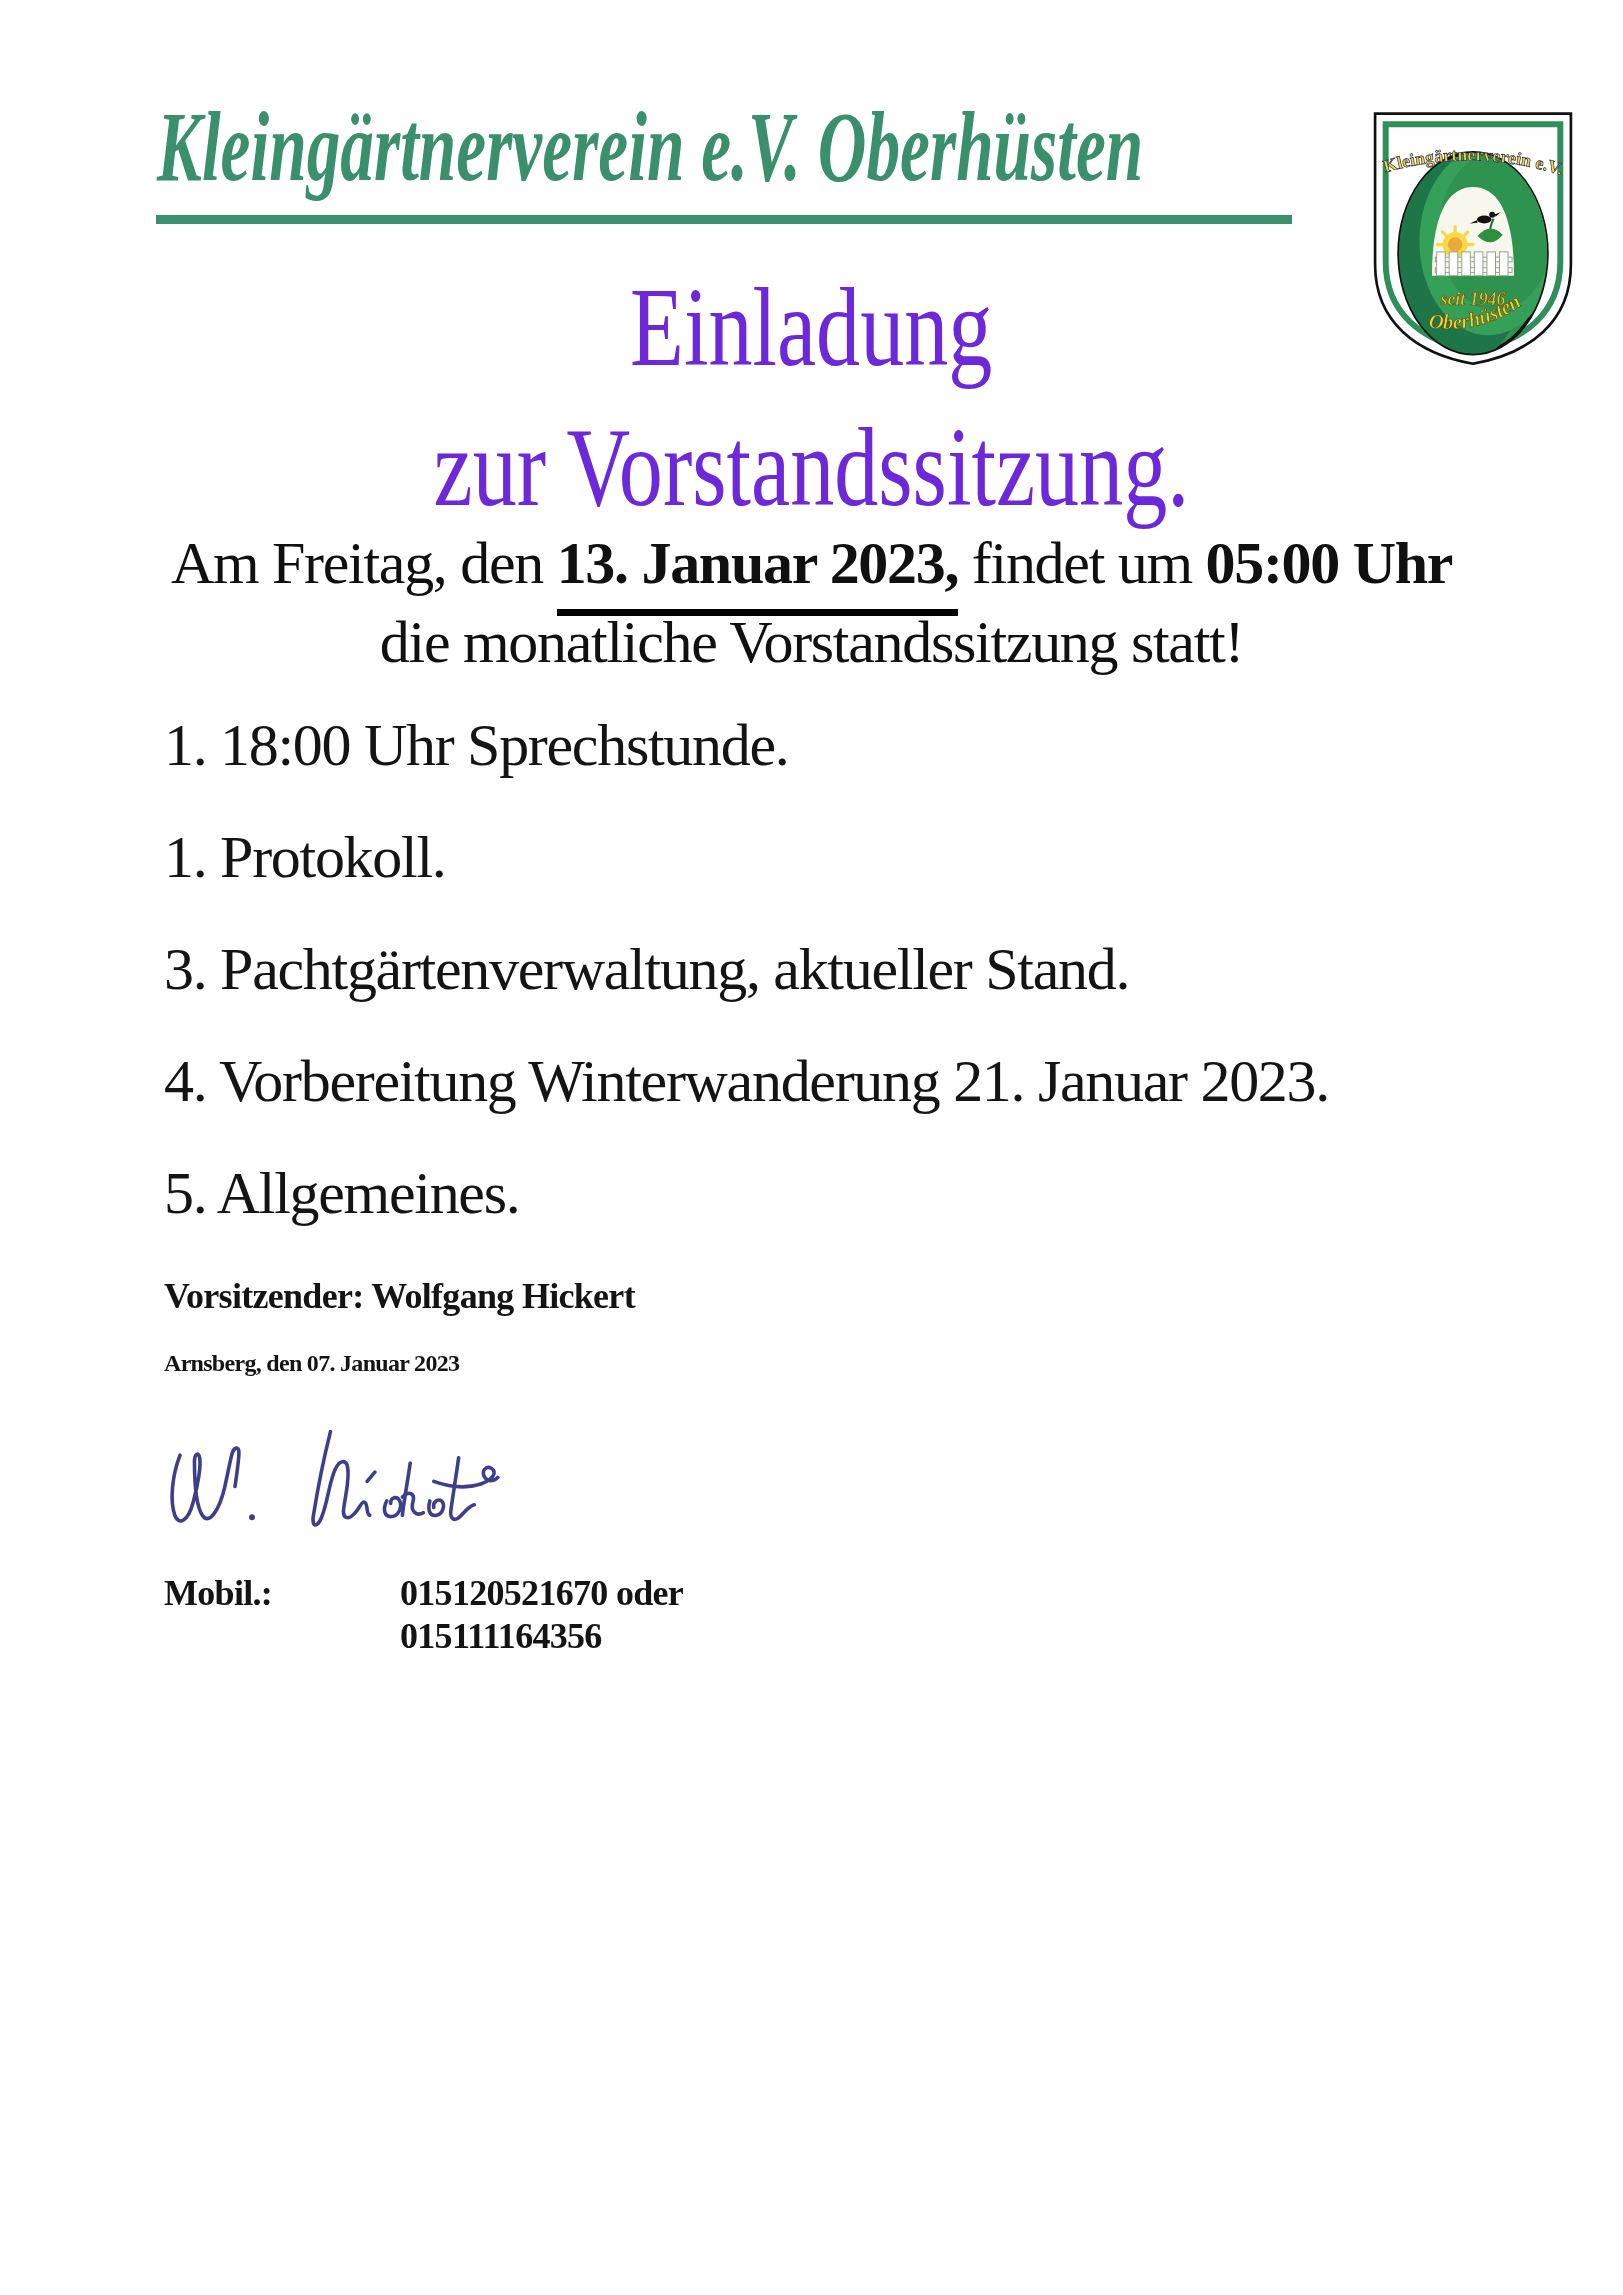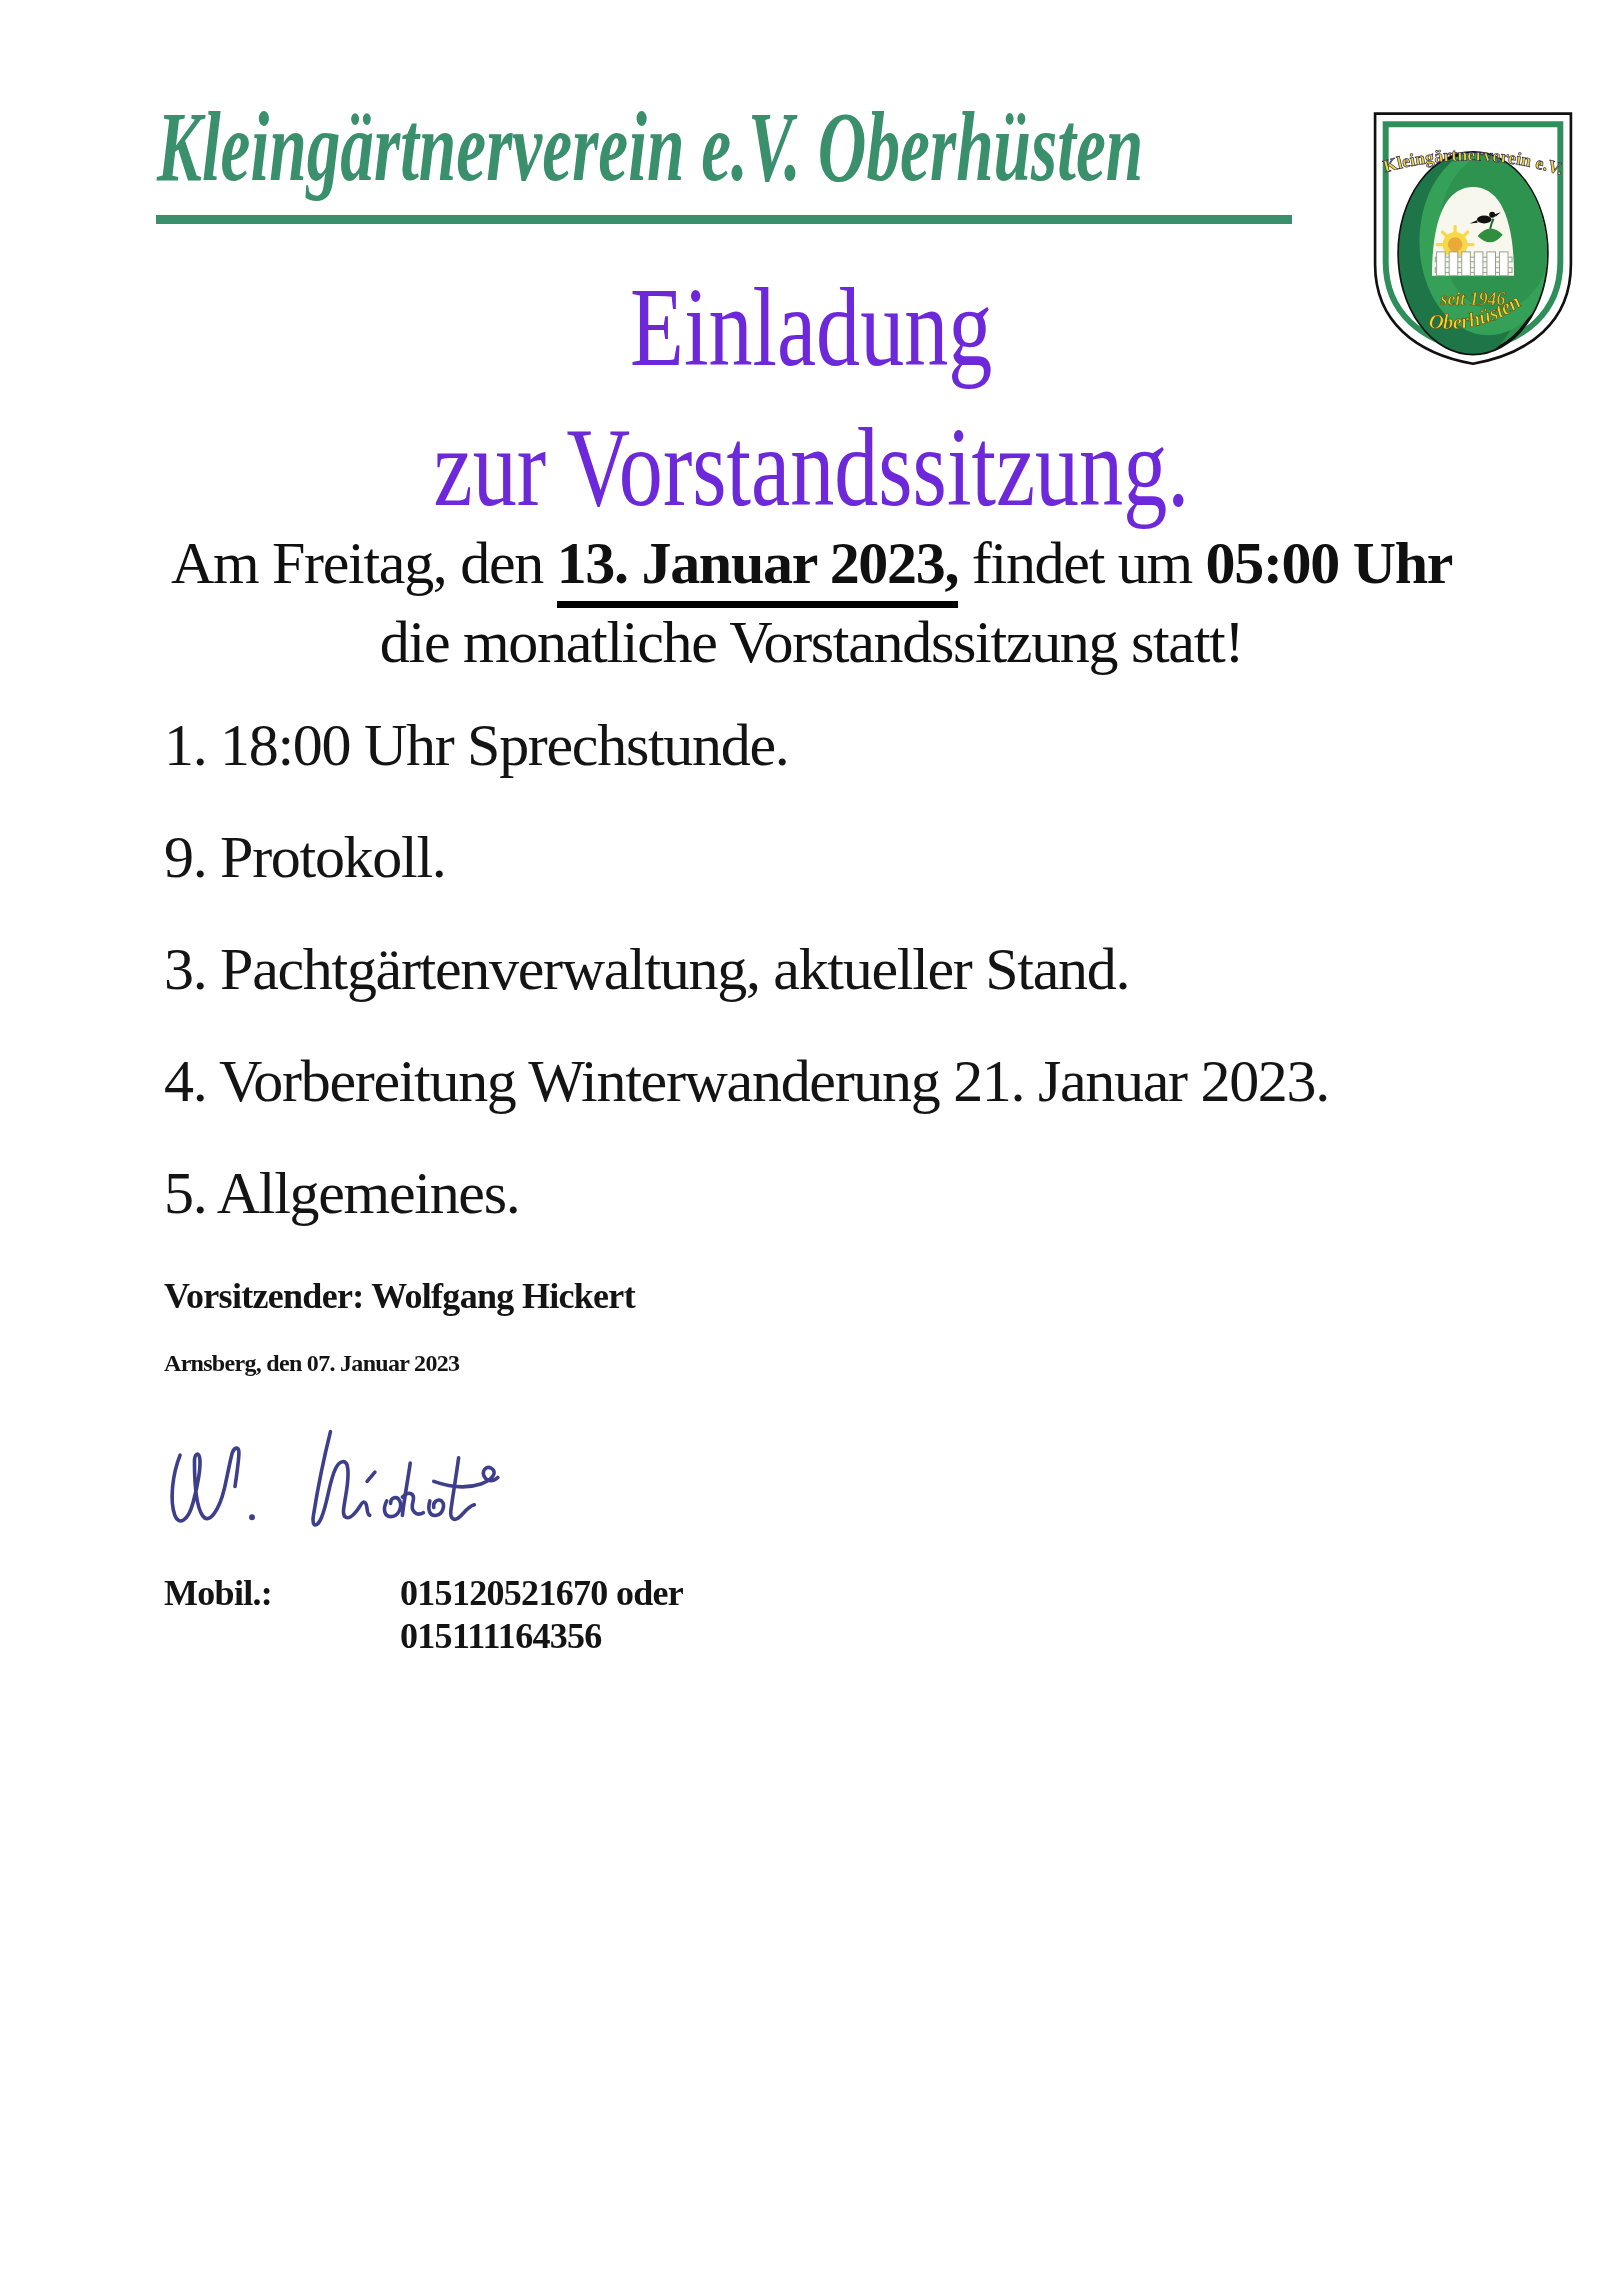--- a/index.html
+++ b/index.html
@@ -34,21 +34,21 @@
     font-size:113px;line-height:1.24;color:#6d28d9;
   }
   .title .cond{display:inline-block;transform:scaleX(.78);transform-origin:center center;white-space:nowrap;}
   
   .intro{
     position:absolute;left:0;top:524px;width:1623px;
     text-align:center;font-size:60px;line-height:1.32;
     letter-spacing:-1.3px;color:#101010;white-space:nowrap;
   }
   .intro b{font-weight:bold;}
-  .u-date{border-bottom:7.2px solid #000;padding-bottom:5px;}
+  .u-date{border-bottom:7.2px solid #000;padding-bottom:13px;}
   
   .agenda{position:absolute;left:164px;top:715px;font-size:60px;line-height:1;letter-spacing:-1.3px;}
   .agenda-item{margin-bottom:52px;white-space:nowrap;}
   
   .chairman{position:absolute;left:164px;top:1275px;font-size:36px;font-weight:bold;letter-spacing:-0.7px;}
   .place-date{position:absolute;left:164px;top:1350px;font-size:24px;font-weight:bold;letter-spacing:-0.7px;}
   .signature{position:absolute;left:167px;top:1417px;width:340px;height:128px;}
   .mobile-row{position:absolute;left:164px;top:1572px;display:flex;font-size:36px;font-weight:bold;letter-spacing:-0.7px;}
   .mobile-label{width:236px;}
   .mobile-numbers div{line-height:43px;}
@@ -136,21 +136,21 @@
     <div><span class="cond">zur Vorstandssitzung.</span></div>
   </div>
 
   <div class="intro">
     <div><span>Am Freitag, den </span><b class="u-date">13. Januar 2023,</b><span> findet um </span><b>05:00 Uhr</b></div>
     <div>die monatliche Vorstandssitzung statt!</div>
   </div>
 
   <div class="agenda">
     <div class="agenda-item">1. 18:00 Uhr Sprechstunde.</div>
-    <div class="agenda-item">9. Protokoll.</div>
+    <div class="agenda-item">1. Protokoll.</div>
     <div class="agenda-item">3. Pachtgärtenverwaltung, aktueller Stand.</div>
     <div class="agenda-item">4. Vorbereitung Winterwanderung 21. Januar 2023.</div>
     <div class="agenda-item">5. Allgemeines.</div>
   </div>
 
   <div class="chairman">Vorsitzender: Wolfgang Hickert</div>
   <div class="place-date">Arnsberg, den 07. Januar 2023</div>
 
   <div class="signature">
     <svg viewBox="0 0 520 195" width="340" height="128">

